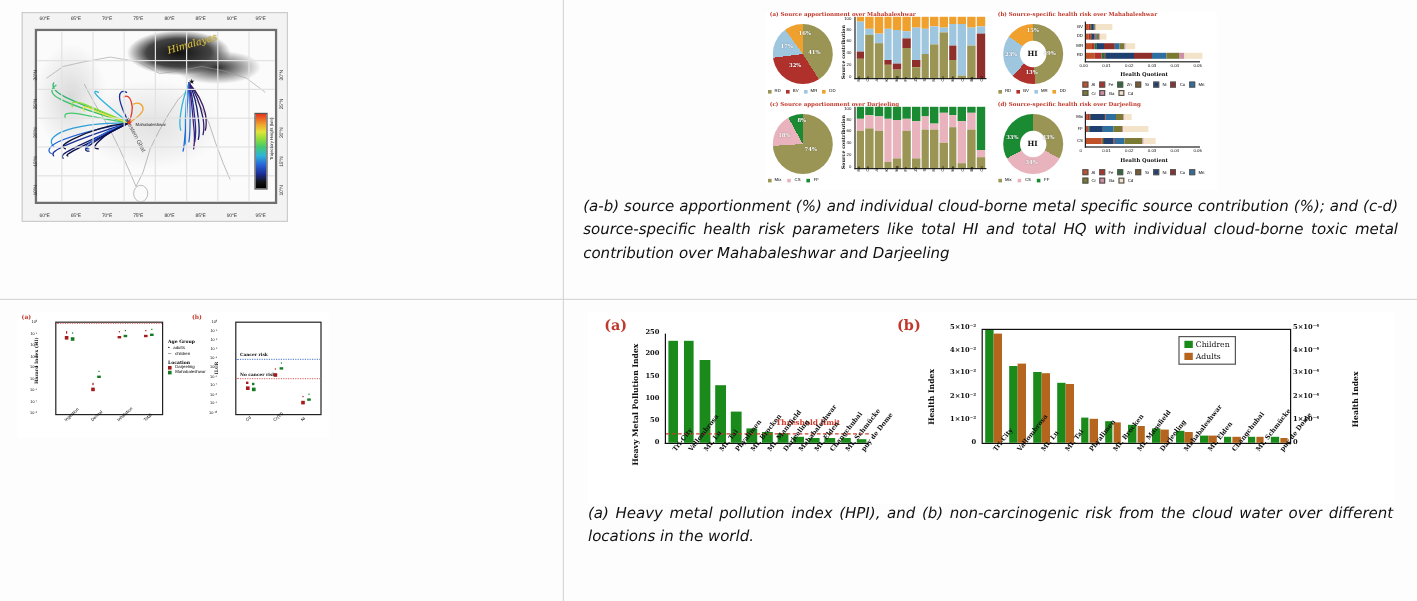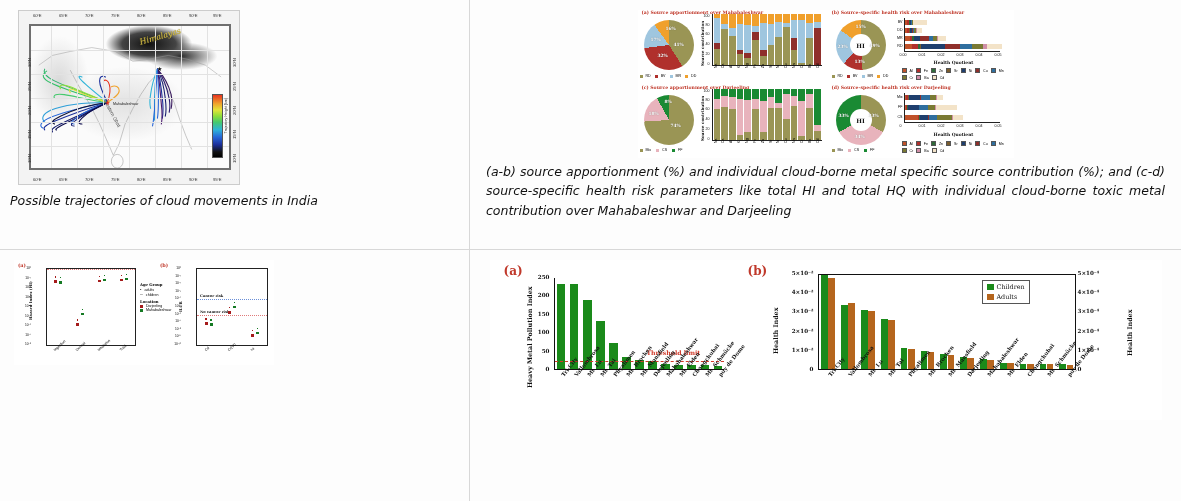--- a/index.html
+++ b/index.html
@@ -175,21 +175,20 @@
       <div class="ytl" style="left:8px;top:128px">15°N</div>
       <div class="ytl" style="left:8px;top:104px">20°N</div>
       <div class="ytl" style="left:8px;top:80px">25°N</div>
       <div class="ytl" style="left:8px;top:56px">30°N</div>
       <div class="ytl" style="right:-2px;top:152px">10°N</div>
       <div class="ytl" style="right:-2px;top:128px">15°N</div>
       <div class="ytl" style="right:-2px;top:104px">20°N</div>
       <div class="ytl" style="right:-2px;top:80px">25°N</div>
       <div class="ytl" style="right:-2px;top:56px">30°N</div>
     </div>
-    <div class="cap">Possible trajectories of cloud movements in India</div>
   </div>
 
   <div class="cell c2 r1">
     <div class="figbox" style="width:376px;height:148px;margin:2px auto 4px;position:relative">
 
       <div style="position:absolute;left:0;top:0;width:190px;height:74px">
         <div class="ptitle" style="position:absolute;left:4px;top:0">
           <span>(a)</span>
           <span>Source apportionment over Mahabaleshwar</span>
         </div>
@@ -935,16 +934,17 @@
             <div class="vlegrow">
               <i class="vlegsw" style="background: rgb(26, 138, 26);"></i>
               <span>Children</span>
             </div>
             <div class="vlegrow">
               <i class="vlegsw" style="background: rgb(181, 101, 29);"></i>
               <span>Adults</span>
             </div>
           </div>
     </div>
+    <div class="cap" style="padding:0 10px;margin-top:-4px">(a) Heavy metal pollution index (HPI), and (b) non-carcinogenic risk from the cloud water over different locations in the world.</div>
   </div>
 
 </div>
 </div>
 
 </body></html>

